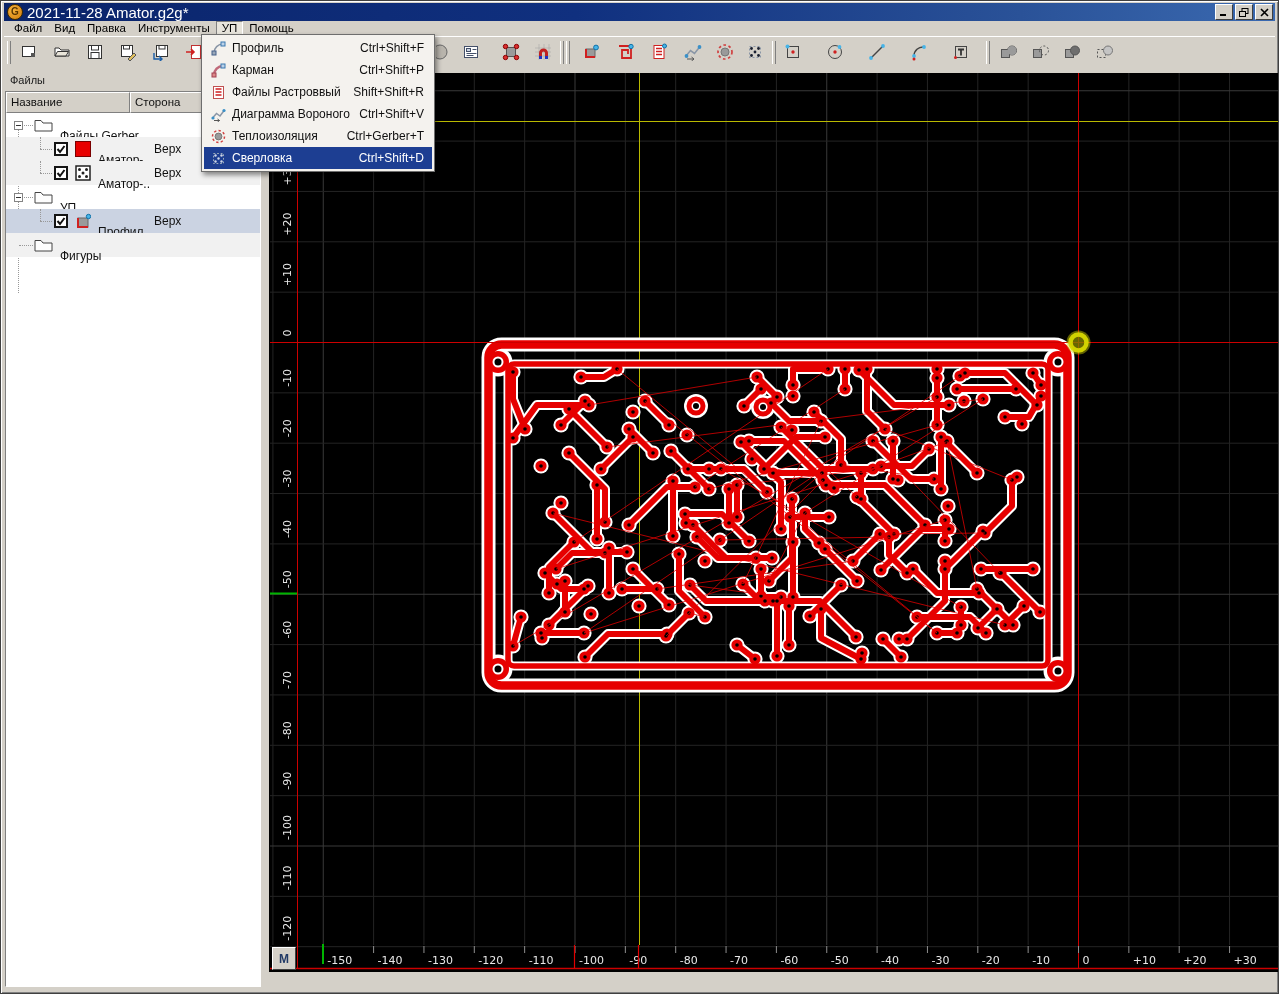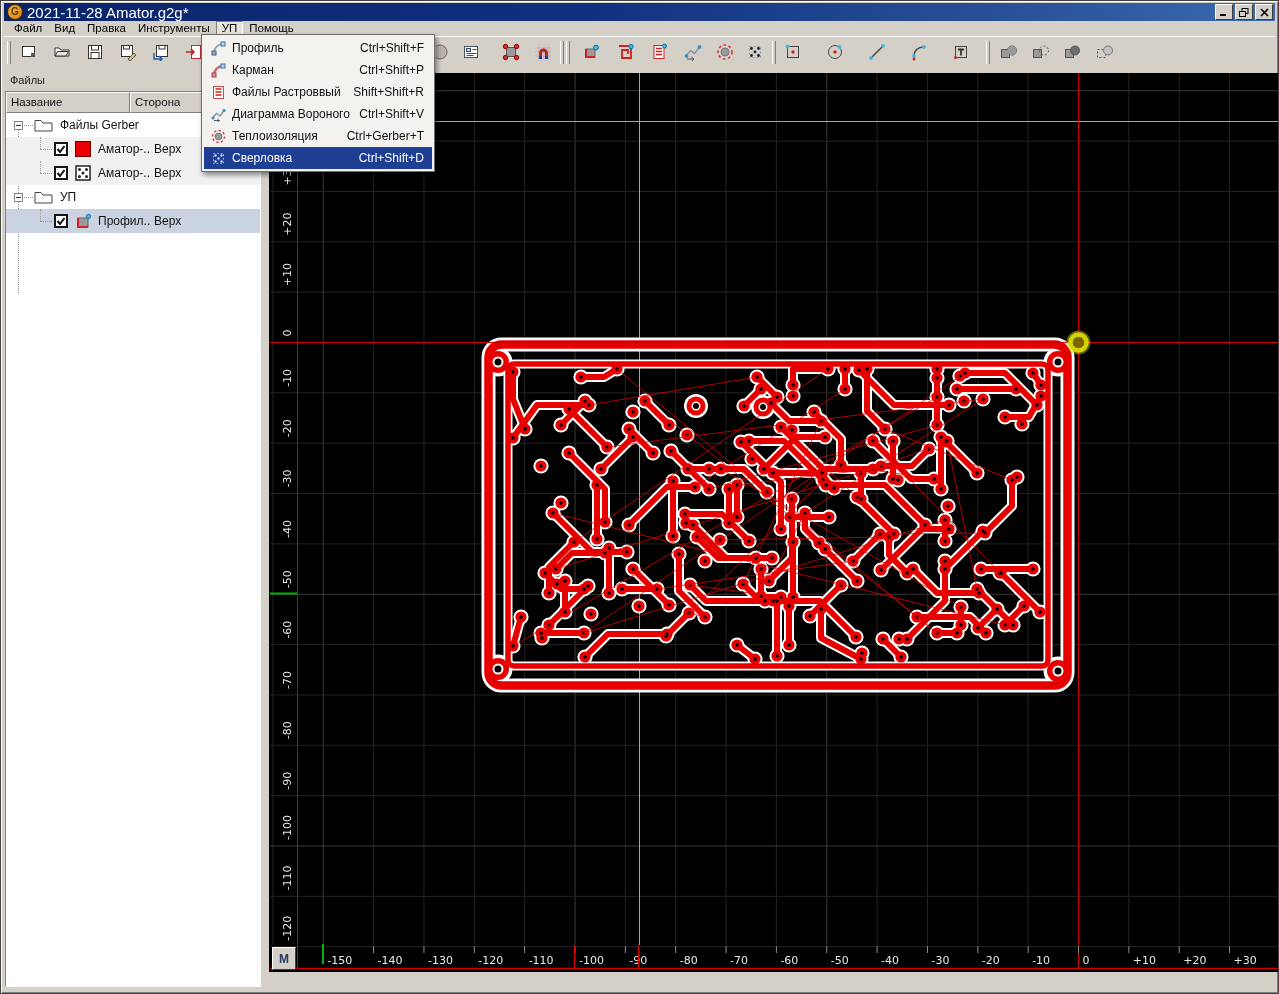--- a/index.html
+++ b/index.html
@@ -40,21 +40,21 @@
   .panel{position:absolute;left:4px;top:90px;width:256px;height:896px;background:#fff;
     border:1px solid;border-color:#808080 #fff #fff #808080;box-sizing:border-box;z-index:5;overflow:hidden}
   .phead{display:flex;height:21px}
   .pc{background:#d4d0c8;border:1px solid;border-color:#fff #808080 #808080 #fff;
       font-size:11.5px;padding:2.5px 4px;box-sizing:border-box;color:#111;white-space:nowrap;overflow:hidden}
   .pc.c1{width:124px}.pc.c2{flex:1}
   .trow{position:relative;height:24px;font-size:12px;color:#111}
   .trow.odd{background:#f1f1f1}
   .trow.sel{background:#cbd3e2}
   .trow .abs{position:absolute}
-  .tlabel{position:absolute;top:5px;white-space:nowrap;overflow:hidden}
+  .tlabel{position:absolute;top:16px;white-space:nowrap;overflow:hidden}
   .side{position:absolute;left:148px;top:5px}
   .expander{position:absolute;left:8px;top:8px;width:9px;height:9px;background:#fff;border:1px solid #848484;box-sizing:border-box;z-index:2}
   .expander i{position:absolute;left:1px;top:3px;width:5px;height:1px;background:#333}
   .tdotv{position:absolute;border-left:1px dotted #999}
   .tdoth{position:absolute;border-top:1px dotted #999}
   .cb{position:absolute;left:48px;top:5px;width:14px;height:14px;background:#fff;border:2px solid #151515;box-sizing:border-box}
   .swatch{position:absolute;left:69px;top:4px;width:16px;height:16px}
   .sw-gerber{background:#e80000;border:1px solid #7a0000;box-sizing:border-box}
   
   .canvas{position:absolute;left:268px;top:72px;width:1009px;height:899px;background:#000;z-index:1}
@@ -368,20 +368,27 @@
         <svg class="swatch" width="16" height="16">
             <rect x="3" y="5" width="10" height="9" fill="#9a9a9a" stroke="#666"></rect>
             <path d="M3 5 v9 h10" fill="none" stroke="#d02020" stroke-width="2"></path>
             <circle cx="13.5" cy="3.5" r="2.2" fill="#46b4e8" stroke="#1272a8"></circle>
           </svg>
         <span class="tlabel" style="left:92px;width:52px">Профил...</span>
         <span class="side">Верх</span>
       </div>
 
 
+      <div class="trow odd">
+        <div class="tdoth" style="left:13px;top:12px;width:14px"></div>
+        <svg class="abs" style="left:28px;top:5px" width="19" height="14">
+            <path d="M1 13 V2.5 h6 l2 2.5 h9 V13 z" fill="#fdfdfd" stroke="#444"></path>
+          </svg>
+        <span class="tlabel" style="left:54px">Фигуры</span>
+      </div>
     </div>
   </div>
 
   <div class="splitter"></div>
 
   <div class="canvas">
     <svg id="cv" width="1009" height="899" viewBox="268 72 1009 899">
         <g>
           <line x1="271.9" y1="72" x2="271.9" y2="944" stroke="#242424" stroke-width="1"></line>
           <line x1="322.25" y1="72" x2="322.25" y2="944" stroke="#3a3a3a" stroke-width="1"></line>

